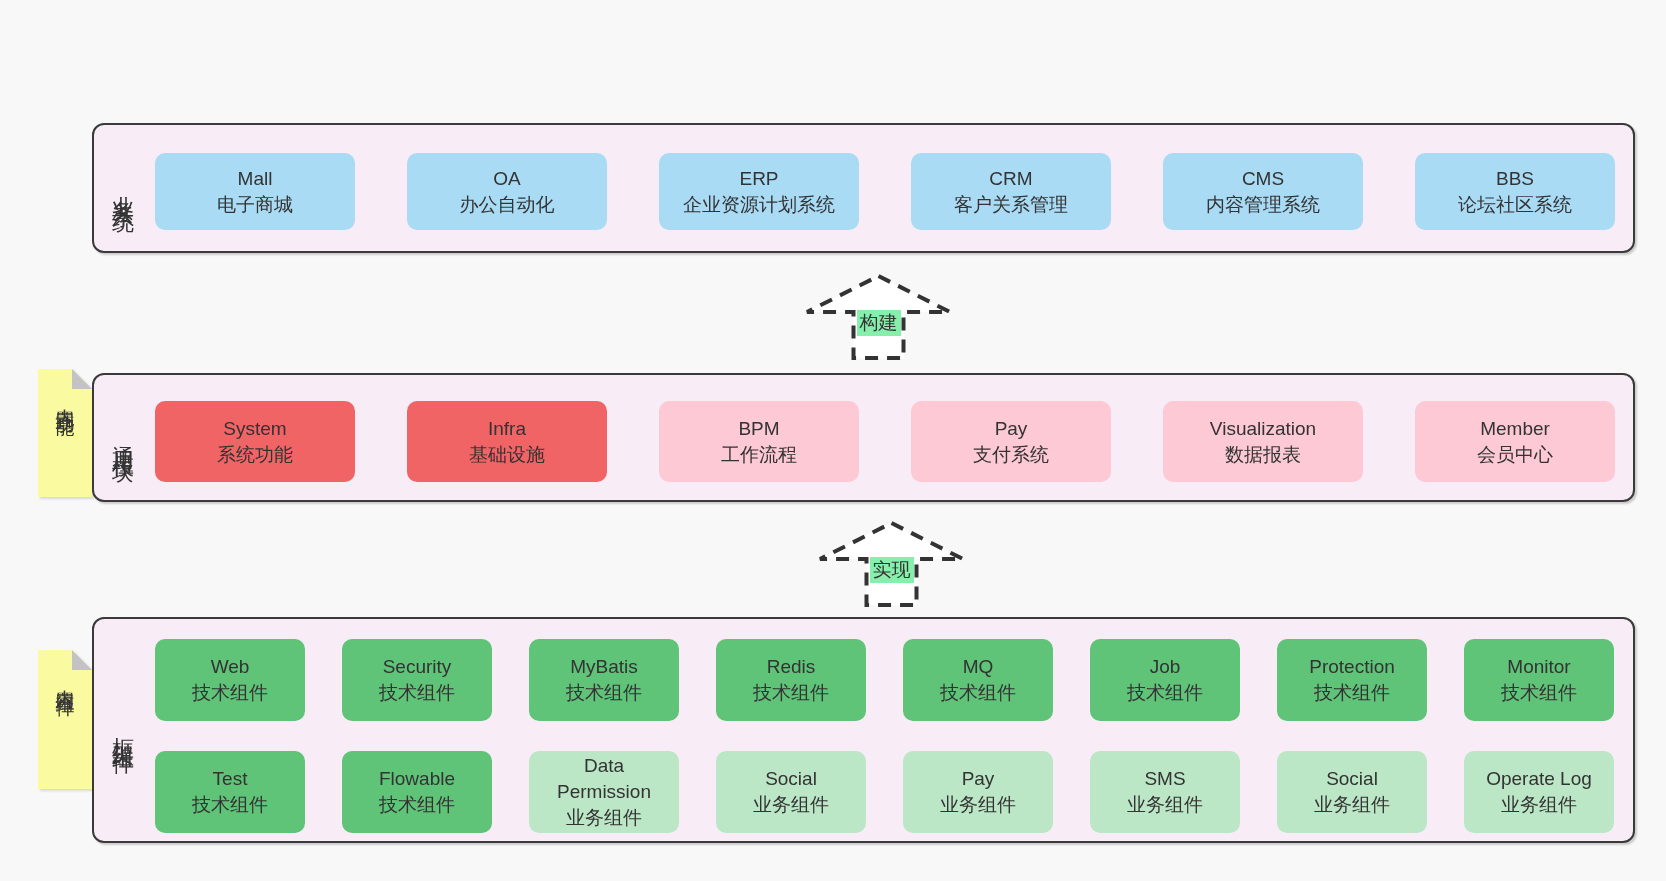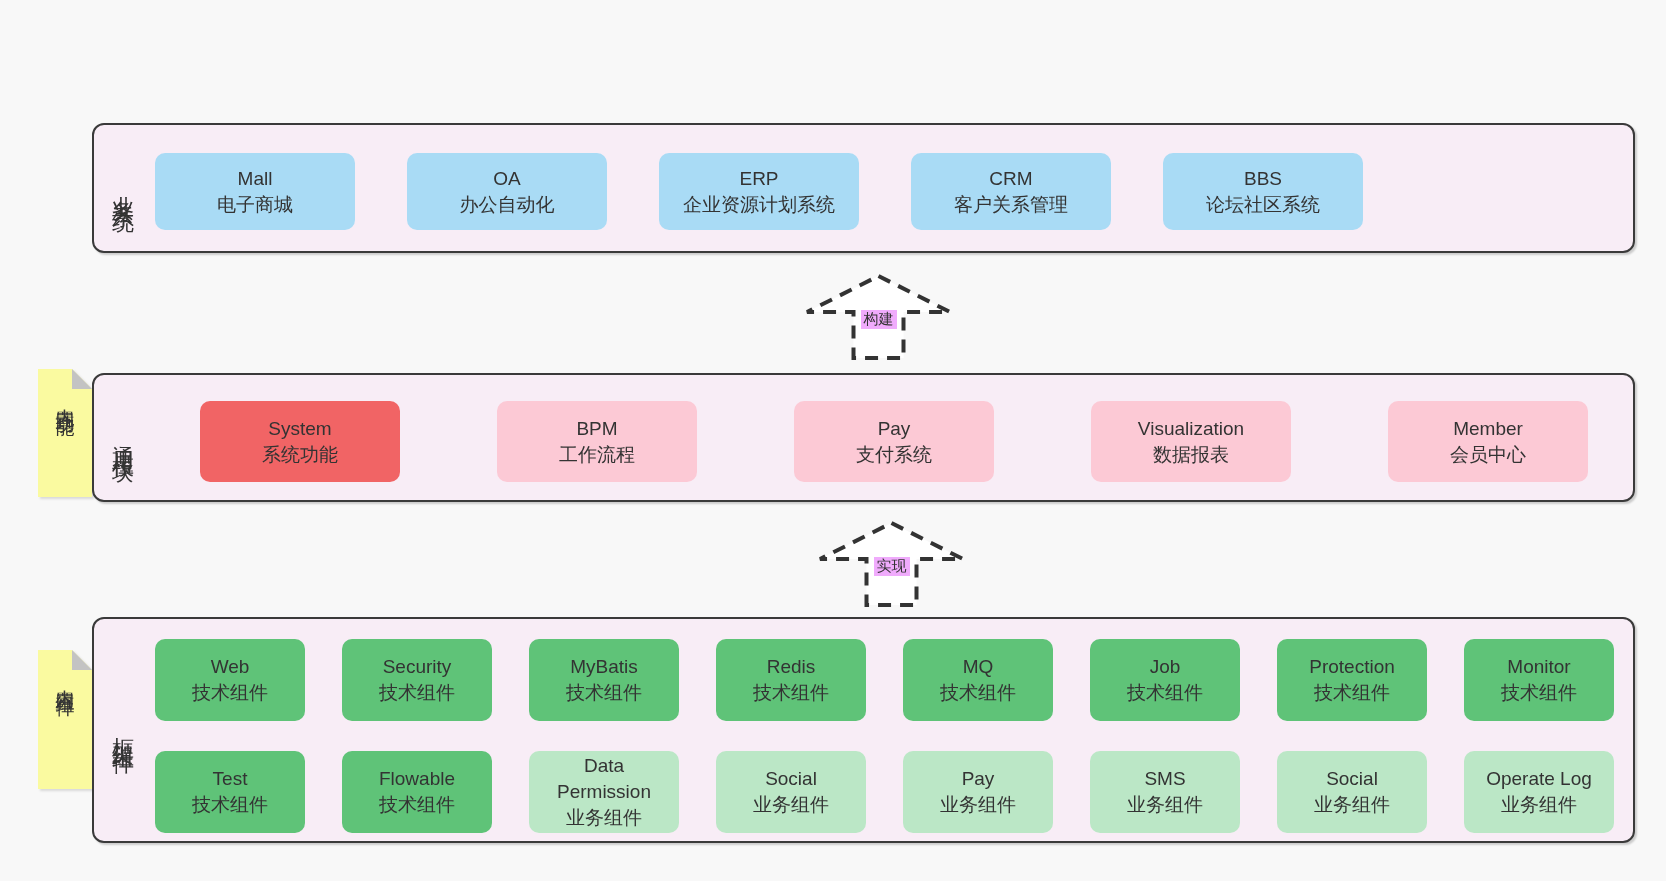--- a/index.html
+++ b/index.html
@@ -60,21 +60,21 @@
     align-items:center;
     text-align:center;
     font-size:19px;
     line-height:26px;
     color:#333;
     box-sizing:border-box;
     padding:2px 6px;
   }
   .row-6 .box{width:200px;}
   .band-business .box{height:77px;}
-  .band-modules .box{height:81px;margin-left:45px;}
+  .band-modules .box{height:81px;}
   .row-8 .box{width:150px;height:82px;}
   .box .en{display:block;white-space:pre-line;}
   .box .zh{display:block;}
   .blue{background:#a9dbf5;}
   .red{background:#f16465;}
   .pink{background:#fcc9d5;text-align:right;}
   .green{background:#5fc378;}
   .green-light{background:#bbe7c6;}
   
   .sticky{
@@ -114,22 +114,22 @@
     width:143px;height:82px;
     z-index:1;
   }
   .arrow-build{left:807px;top:276px;}
   .arrow-implement{left:820px;top:523px;}
   .arrow svg{display:block;width:100%;height:100%;overflow:visible;}
   .arrow .a-label{
     position:absolute;
     left:50%;top:34px;
     transform:translateX(-50%);
-    background:#f0abfc;
-    font-size:15px;
+    background:#86efac;
+    font-size:19px;
     padding:0 3px;
     white-space:nowrap;
     color:#333;
   }
 </style>
 </head>
 <body>
 
 <div class="stage">
 
@@ -144,20 +144,24 @@
         <span class="en">OA</span>
         <span class="zh">办公自动化</span>
       </div>
       <div class="box blue">
         <span class="en">ERP</span>
         <span class="zh">企业资源计划系统</span>
       </div>
       <div class="box blue">
         <span class="en">CRM</span>
         <span class="zh">客户关系管理</span>
+      </div>
+      <div class="box blue">
+        <span class="en">CMS</span>
+        <span class="zh">内容管理系统</span>
       </div>
       <div class="box blue">
         <span class="en">BBS</span>
         <span class="zh">论坛社区系统</span>
       </div>
     </div>
   </div>
 
   <div class="arrow arrow-build">
     <svg viewBox="0 0 143 82">
@@ -172,20 +176,24 @@
     <div class="s-label">内置功能</div>
   </div>
 
   <div class="band band-modules">
     <div class="v-label">通用模块</div>
     <div class="row row-6">
       <div class="box red">
         <span class="en">System</span>
         <span class="zh">系统功能</span>
       </div>
+      <div class="box red">
+        <span class="en">Infra</span>
+        <span class="zh">基础设施</span>
+      </div>
       <div class="box pink">
         <span class="en">BPM</span>
         <span class="zh">工作流程</span>
       </div>
       <div class="box pink">
         <span class="en">Pay</span>
         <span class="zh">支付系统</span>
       </div>
       <div class="box pink">
         <span class="en">Visualization</span>

